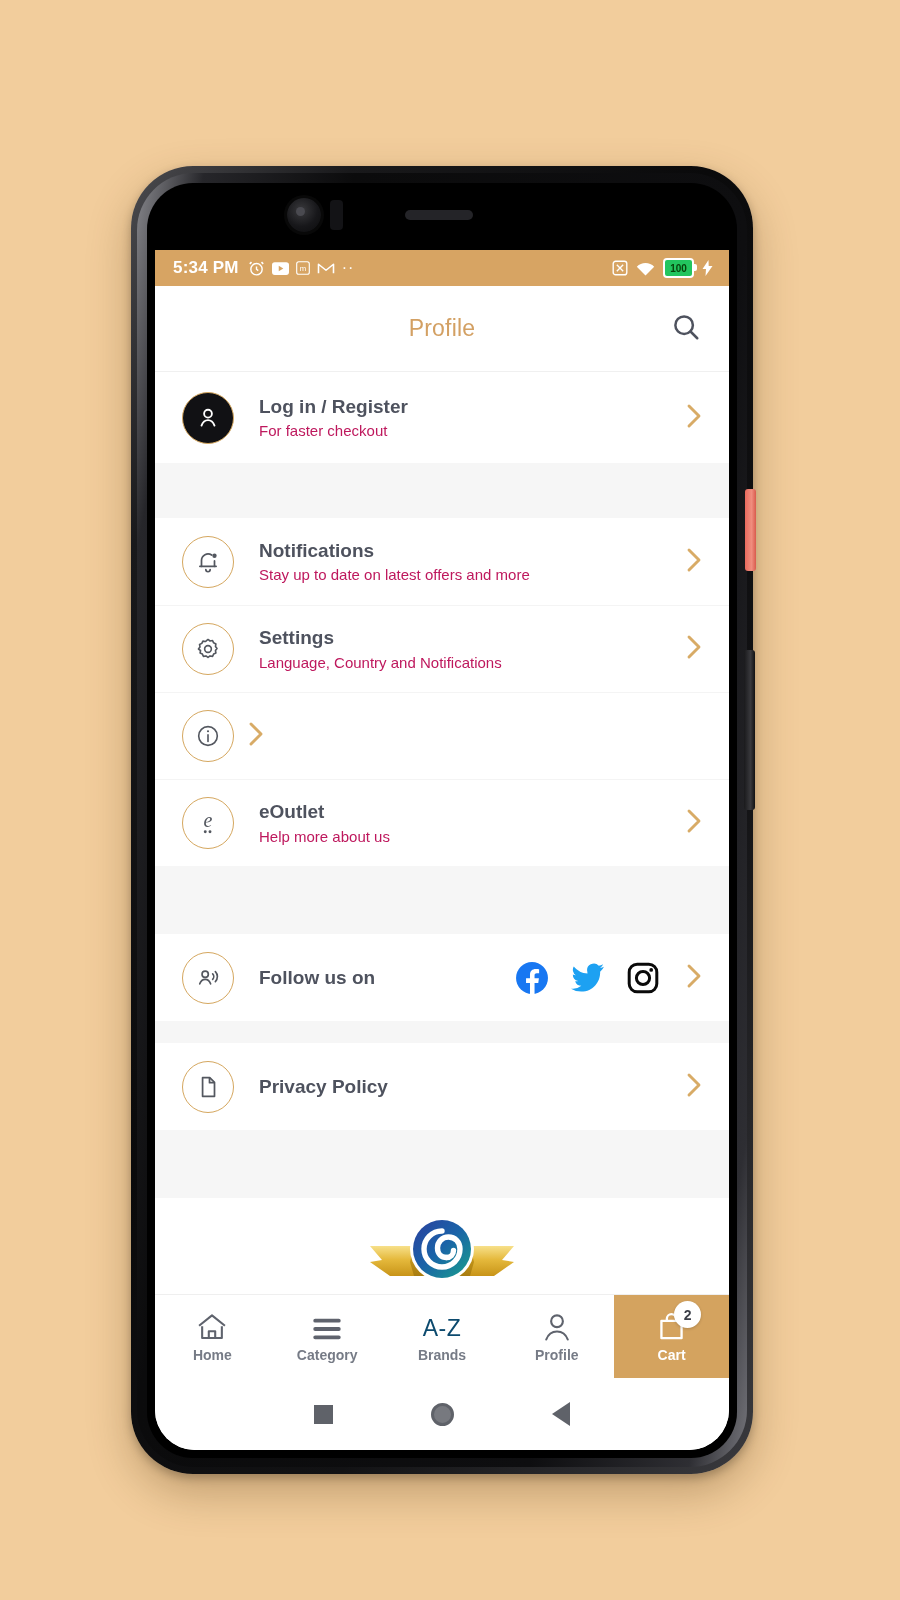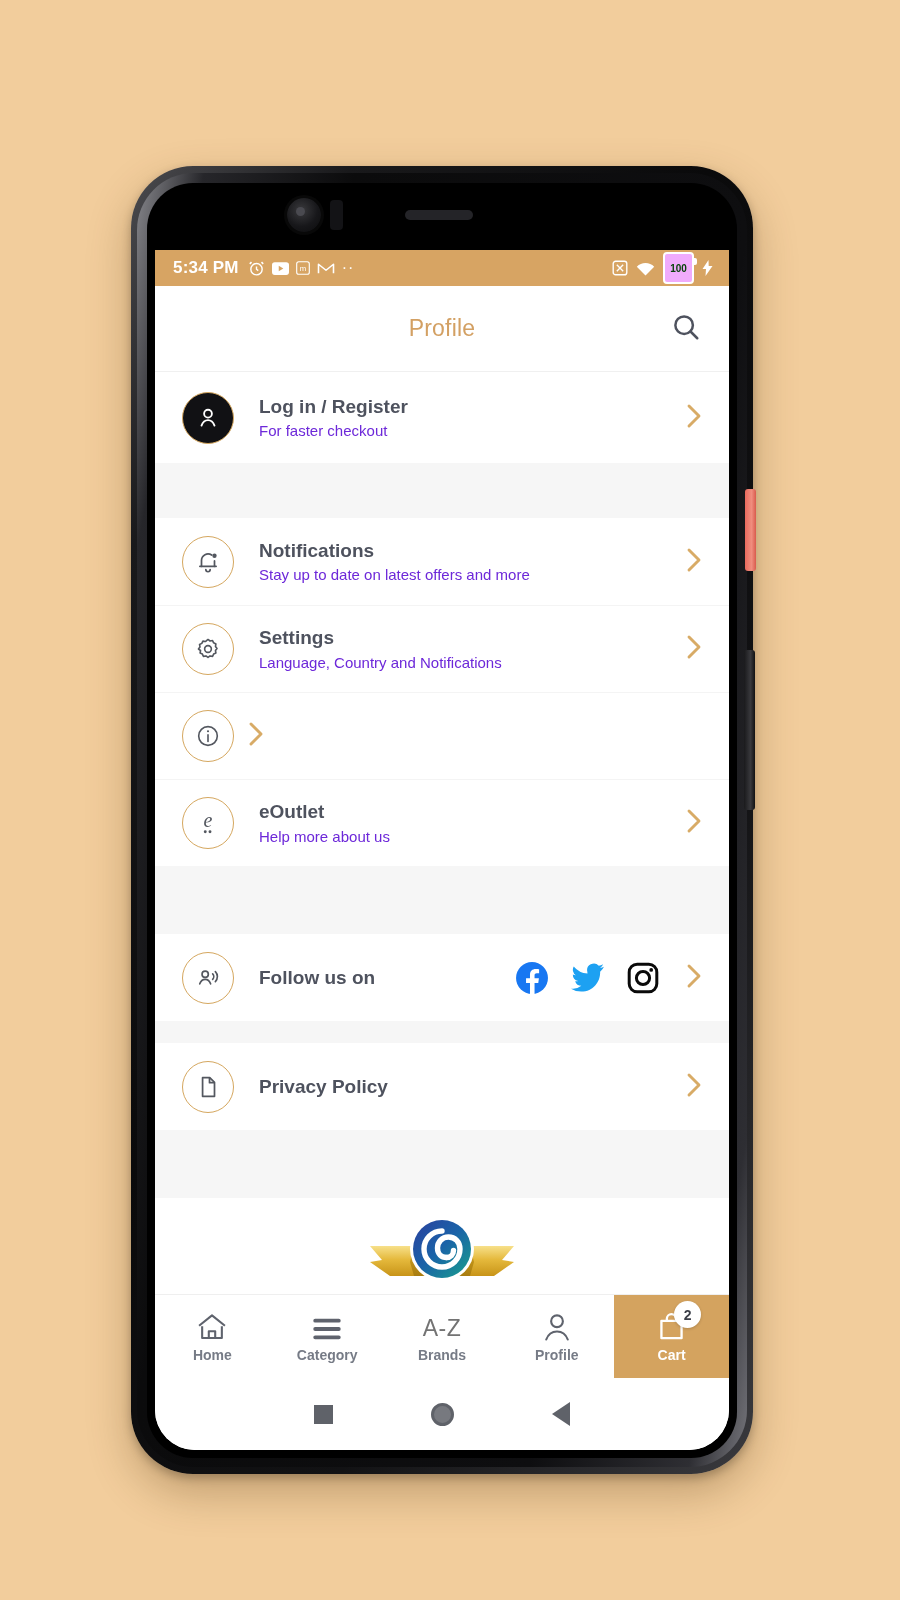--- a/index.html
+++ b/index.html
@@ -75,22 +75,22 @@
     display: flex; align-items: center; padding: 0 16px 0 18px;
     flex: none;
   }
   .sb-time { font-size: 17px; font-weight: bold; letter-spacing: .2px; }
   .sb-left-icons { display: flex; align-items: center; gap: 7px; margin-left: 9px; }
   .sb-right { margin-left: auto; display: flex; align-items: center; gap: 8px; }
   .sb-ico { display: inline-flex; align-items: center; }
   .sb-dots { font-size: 16px; line-height: 0; letter-spacing: 1px; opacity:.95;}
   .batt {
     display:inline-flex; align-items:center; justify-content:center;
-    min-width: 31px; height: 32px; border: 2px solid #fff; border-radius: 4px;
-    background:#f0abfc; color:#07430a; font-size: 10px; font-weight: bold;
+    min-width: 31px; height: 20px; border: 2px solid #fff; border-radius: 4px;
+    background:#22c55e; color:#07430a; font-size: 10px; font-weight: bold;
     position: relative;
   }
   .batt::after{ content:""; position:absolute; right:-5px; top:4px; width:3px;height:7px;background:#fff;border-radius:0 2px 2px 0;}
 
   
   .appbar {
     height: 86px; background: #fff; flex: none;
     display: flex; align-items: center; justify-content: center;
     position: relative; border-bottom: 1px solid #f0f0f0;
   }
@@ -114,21 +114,21 @@
   .circ {
     width: 52px; height: 52px; border-radius: 50%;
     border: 1.6px solid #d5a75f;
     display: flex; align-items: center; justify-content: center;
     background: #fff;
   }
   .circ.filled { background: #111114; border-color: #d5a75f; }
   .row-text { flex: 1; margin-left: 24px; min-width: 0; }
   .row-title { font-size: 19px; font-weight: bold; color: #4e525e; line-height: 1.22; }
   .row-title.light { font-weight: bold; }
-  .row-sub { font-size: 15px; color: #6d28d9; margin-top: 4px; line-height: 1.2; }
+  .row-sub { font-size: 15px; color: #be185d; margin-top: 4px; line-height: 1.2; }
   .chev { flex:none; margin-left: 10px; }
   .socials { display: flex; align-items: center; gap: 22px; margin-right: 14px; }
   .social { cursor: pointer; display:flex; }
 
   
   .logo-band {
     background:#fff; height: 105px;
     display:flex; align-items:center; justify-content:center;
   }
 
@@ -138,21 +138,21 @@
     border-top: 1px solid #efefef;
   }
   .navitem {
     flex: 1; display: flex; flex-direction: column; align-items: center;
     justify-content: center; gap: 5px; cursor: pointer; position: relative;
   }
   .navitem .nav-label { font-size: 14px; color: #767b86; font-weight: bold; }
   .navitem.active { background: #d4a35f; }
   .navitem.active .nav-label { color: #ffffff; }
   .nav-ico { height: 32px; display:flex; align-items:flex-end; position: relative; }
-  .nav-az { font-size: 23px; color: #737373; letter-spacing: .5px; }
+  .nav-az { font-size: 23px; color: #0c4a6e; letter-spacing: .5px; }
   .cart-badge {
     position: absolute; right: -14px; top: -9px;
     width: 27px; height: 27px; border-radius: 50%;
     background:#fff; color:#3a3d46; font-size: 14px; font-weight: bold;
     display:flex; align-items:center; justify-content:center;
     box-shadow: 0 1px 3px rgba(0,0,0,.18);
   }
 
   
   .sysnav {

